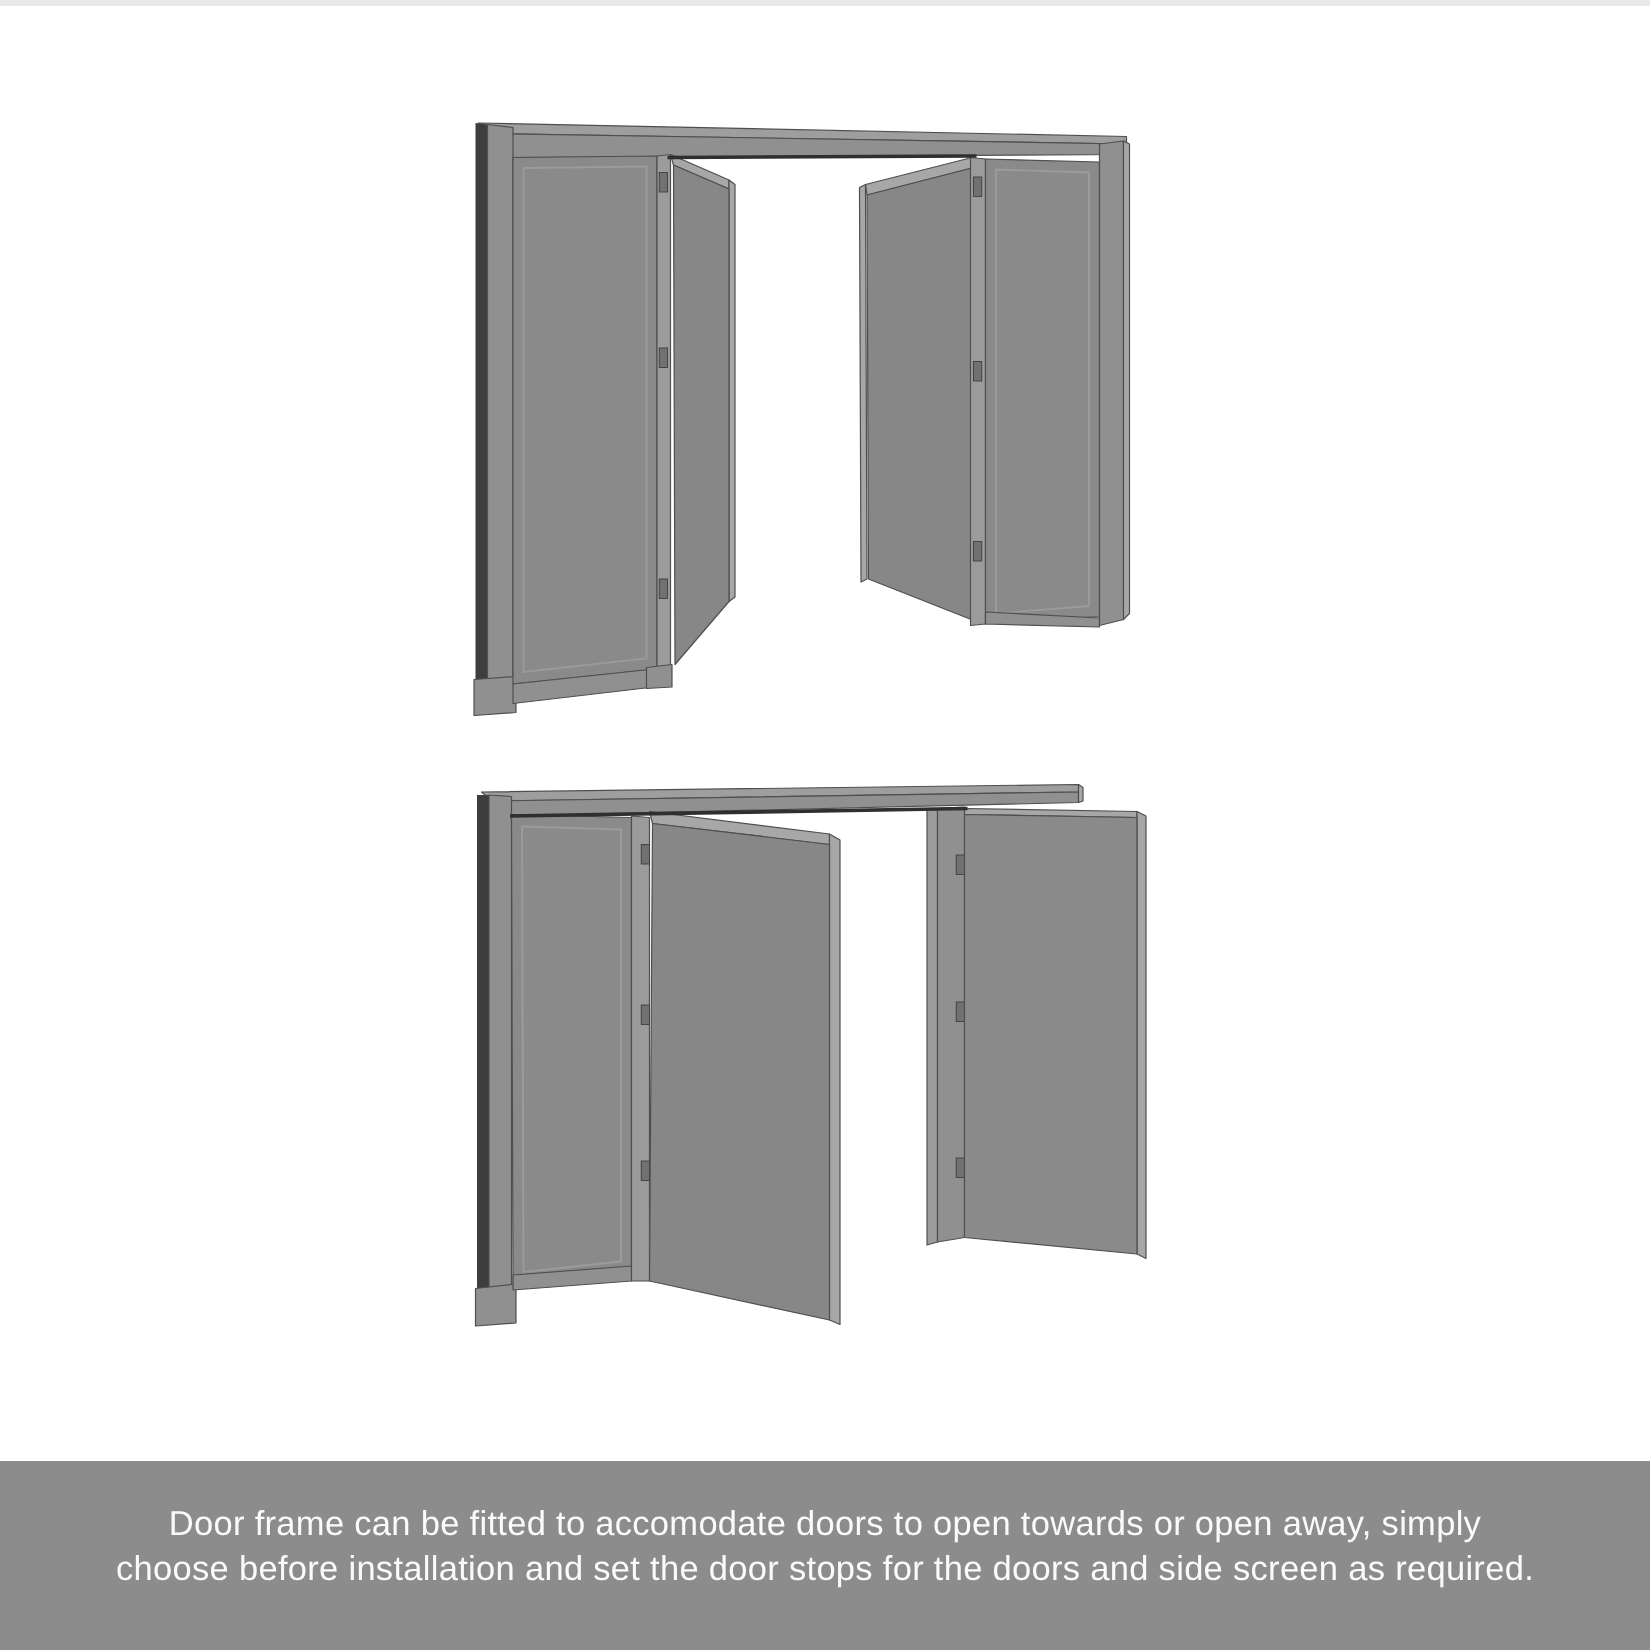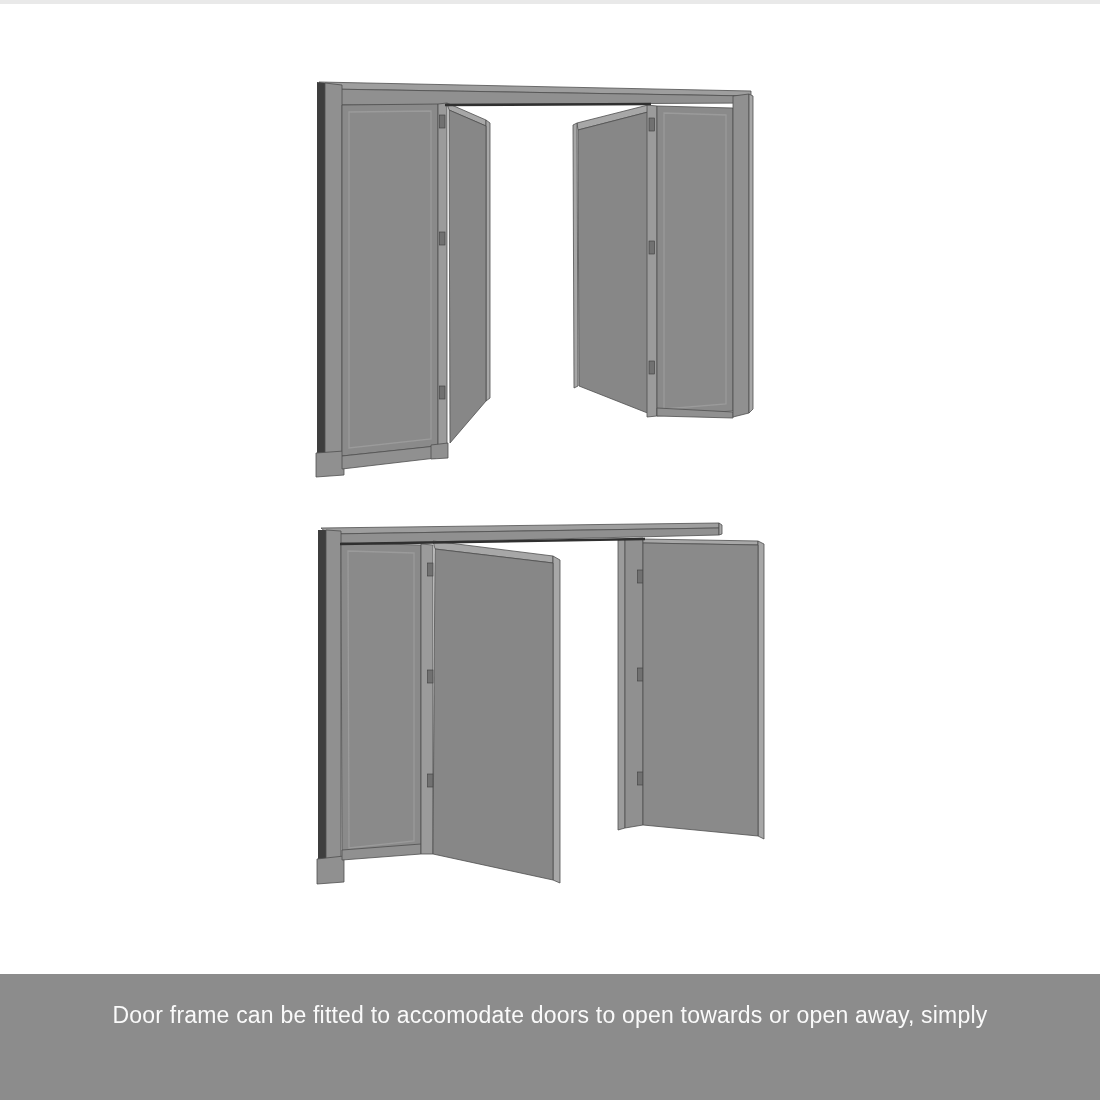--- a/index.html
+++ b/index.html
@@ -127,16 +127,17 @@
       <polygon class="f-lit ol" points="758,537 764,540 764,835 758,832"></polygon>
       <polygon class="f-door ol" points="643,539 758,541 758,832 643,821"></polygon>
 
       <line class="dark-line" x1="340" y1="540" x2="645" y2="535"></line>
     </g>
   </svg>
 
   <div class="caption-bar">
     <div class="caption-text">
       <span>Door frame can be fitted to accomodate doors to open towards or open away, simply</span>
+      <span>choose before installation and set the door stops for the doors and side screen as required.</span>
     </div>
   </div>
 
 </div>
 
 </body></html>

